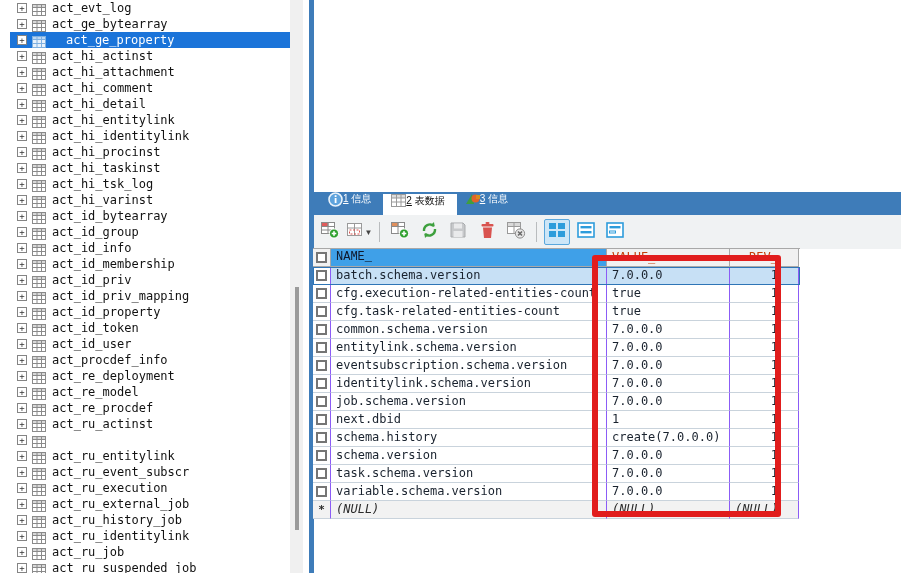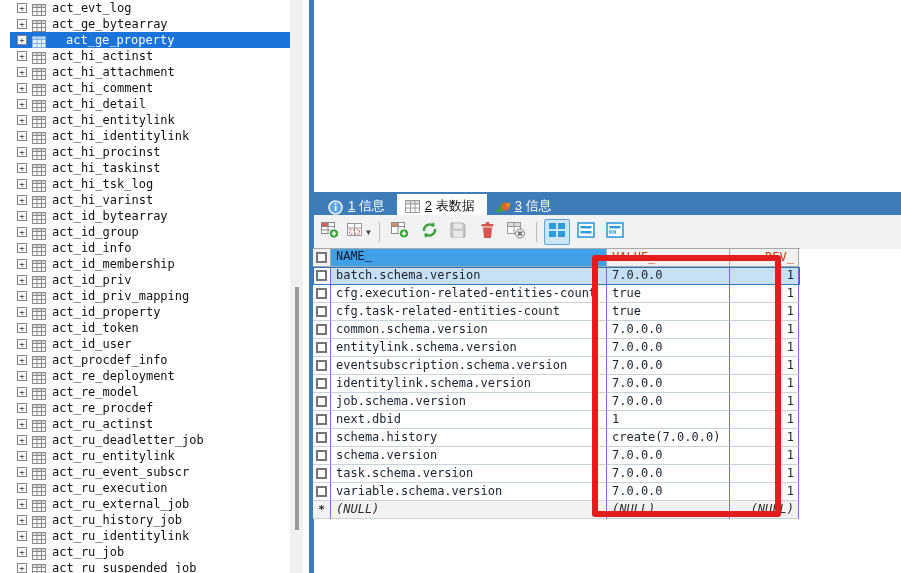--- a/index.html
+++ b/index.html
@@ -24,21 +24,21 @@
   #tree-scroll .thumb { position:absolute; left:5px; top:287px; width:4px; height:243px; background:#9a9a9a; }
 
   
   #divider { position:absolute; left:309px; top:0; width:5px; height:573px; background:#3e7cb9; }
 
   
   #right { position:absolute; left:314px; top:0; width:587px; height:573px; background:#fff; }
 
   #tabbar { position:absolute; left:0; top:192px; width:587px; height:23px; background:#3e7cb9;
             display:flex; align-items:stretch; padding-left:6px; }
-  .tab { display:flex; align-items:flex-end; gap:5px; padding:0 12px 0 8px; font-size:13px; color:#fff; cursor:default; }
+  .tab { display:flex; align-items:flex-start; padding:0 12px 0 8px; font-size:10px; color:#fff; cursor:default; }
   .tab u { text-decoration:underline; }
   .tab.active { background:#fff; color:#111; font-weight:normal; margin-top:2px; }
   .tab .ticon { width:15px; height:15px; display:inline-block; }
 
   #toolbar { position:absolute; left:0; top:215px; width:587px; height:34px; background:#f0f2f3;
              display:flex; align-items:center; gap:3px; padding-left:3px; }
   .tb-btn { width:26px; height:26px; display:flex; align-items:center; justify-content:center;
             border:1px solid transparent; border-radius:2px; }
   .tb-btn.active { background:#cde6f7; border-color:#5aa7dc; }
   .tb-sep { width:1px; height:20px; background:#b9bcbe; margin:0 4px; }
@@ -46,21 +46,21 @@
 
   
   #grid { position:absolute; left:-1px; top:248px; width:487px; background:#fff;
           font:12px "DejaVu Sans Mono", monospace; color:#19222e; border-top:1px solid #a8a8a8; }
   .g-row { display:flex; height:18px; }
   .g-cell { height:18px; border-right:1px solid #8b5cf6; border-bottom:1px solid #c9d3dc;
             padding:1px 5px 0 5px; white-space:nowrap; overflow:hidden; }
   .c-cb   { width:18px; flex:0 0 auto; display:flex; align-items:center; justify-content:center; padding:0; }
   .c-name { width:276px; flex:0 0 auto; }
   .c-val  { width:123px; flex:0 0 auto; }
-  .c-rev  { width:69px;  flex:0 0 auto; text-align:right; padding-right:4px; }
+  .c-rev  { width:69px;  flex:0 0 auto; text-align:right; padding-right:20px; }
   .g-head .g-cell { background:#f1f1f1; border-right:1px solid #a8a8a8; border-bottom:1px solid #a8a8a8; color:#c2410c; }
   .g-head .c-name { background:#3fa0e8; color:#0f172a;font-family:Liberation Mono, monospace; }
   .cb { width:11px; height:11px; border:2px solid #757575; background:#fff; display:inline-block; }
   .g-row.sel .g-cell { background:#c7e0f5; }
   .g-row.sel .c-cb { background:#fff; }
   .g-row.sel { outline:1px solid #2e75b6; outline-offset:-1px; }
   .g-row.star .g-cell { background:#f2f2f2; font-style:italic; color:#2b2b2b; }
   .g-row.star .c-cb { font-style:italic; font-weight:bold; font-size:11px; }
 
   
@@ -400,21 +400,20 @@
       <div class="tree-row">
         <span class="hl"></span>
         <span class="expander">+</span>
         <span class="tbl-ico"><svg width="14" height="12" viewBox="0 0 14 12">
             <rect x="0.5" y="0.5" width="13" height="11" fill="#fff" stroke="#8a8a8a"></rect>
             <rect x="0.5" y="0.5" width="13" height="3" fill="#d8d8d8" stroke="#8a8a8a"></rect>
             <line x1="5" y1="0.5" x2="5" y2="11.5" stroke="#8a8a8a"></line>
             <line x1="9.5" y1="0.5" x2="9.5" y2="11.5" stroke="#8a8a8a"></line>
             <line x1="0.5" y1="7.5" x2="13.5" y2="7.5" stroke="#8a8a8a"></line>
           </svg></span>
-        <span class="tree-label">act_ru_deadletter_job</span>
       </div>
       <div class="tree-row">
         <span class="hl"></span>
         <span class="expander">+</span>
         <span class="tbl-ico"><svg width="14" height="12" viewBox="0 0 14 12">
             <rect x="0.5" y="0.5" width="13" height="11" fill="#fff" stroke="#8a8a8a"></rect>
             <rect x="0.5" y="0.5" width="13" height="3" fill="#d8d8d8" stroke="#8a8a8a"></rect>
             <line x1="5" y1="0.5" x2="5" y2="11.5" stroke="#8a8a8a"></line>
             <line x1="9.5" y1="0.5" x2="9.5" y2="11.5" stroke="#8a8a8a"></line>
             <line x1="0.5" y1="7.5" x2="13.5" y2="7.5" stroke="#8a8a8a"></line>

